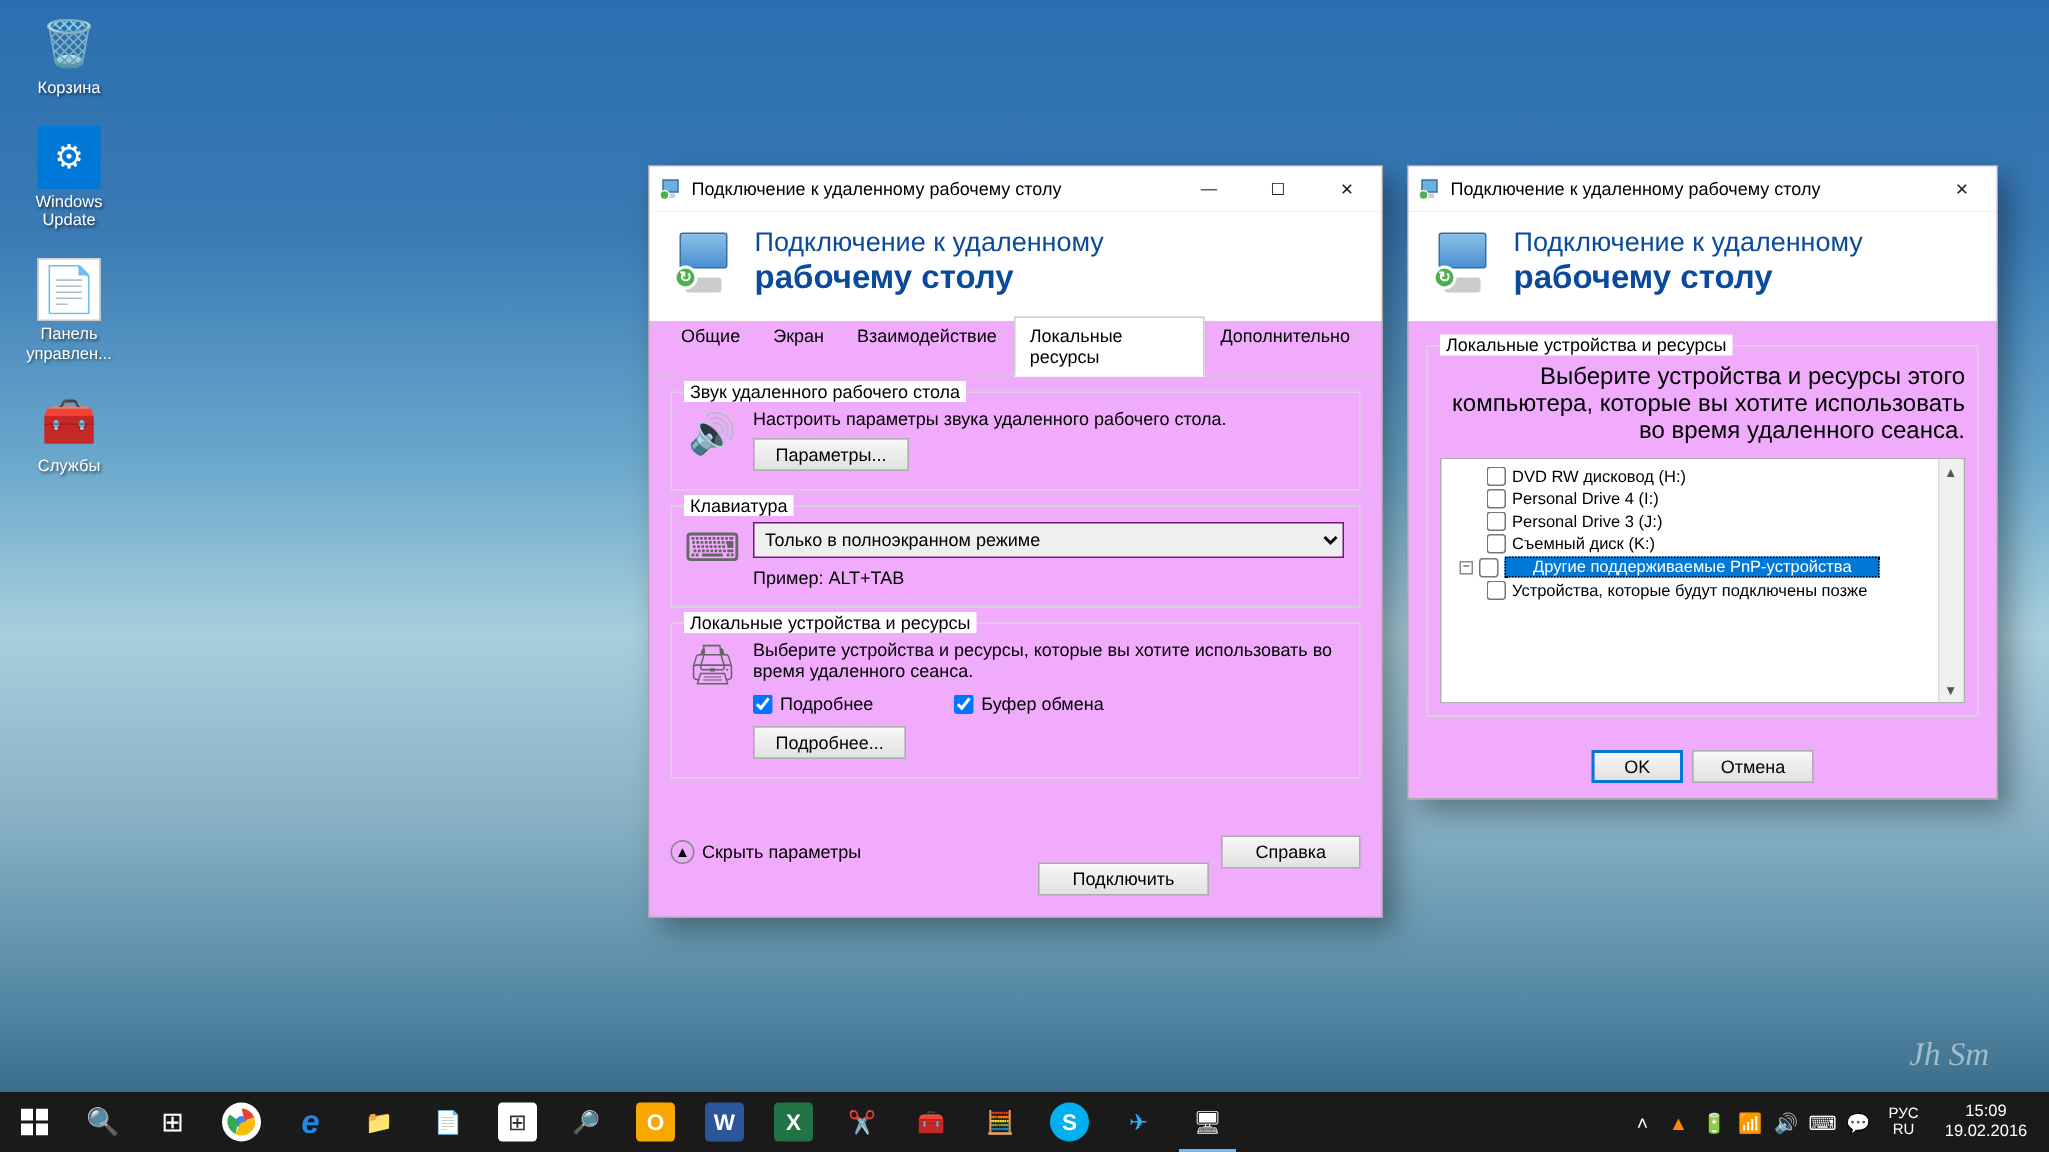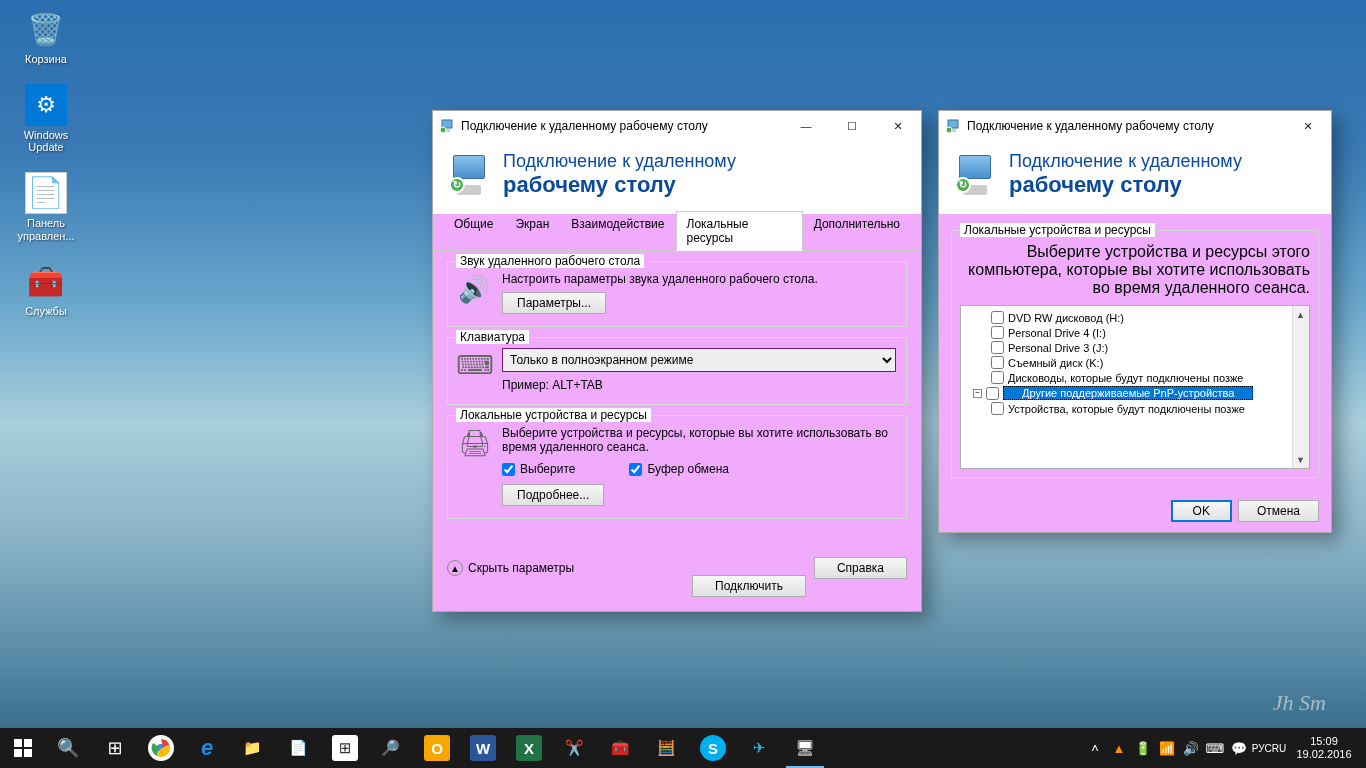--- a/index.html
+++ b/index.html
@@ -59,31 +59,31 @@
 .d2-box legend { position:absolute; top:-8px; left:8px; background:#fff; padding:0 4px; font-size:12px; }
 .d2-tree { border:1px solid #adadad; height: 164px; padding:4px; overflow-y:auto; position:relative; margin-top:8px; background:#fff; }
 .tree-item { display:flex; align-items:flex-end; gap:4px; font-size:11px; padding:1px 0 1px 26px; white-space:nowrap; }
 .tree-item input[type=checkbox] { width:13px; height:13px; }
 .tree-branch { display:flex; align-items:center; gap:4px; font-size:11px; padding:1px 0 1px 8px; }
 .tree-branch .exp { width:9px; height:9px; border:1px solid #888; display:flex; align-items:center; justify-content:center; font-size:8px; line-height:0; }
 .tree-selected { background:#0078d7; color:#fff; padding:0 18px; border:1px dotted #000; }
 .d2-scroll { position:absolute; right:0; top:0; bottom:0; width:17px; background:#f0f0f0; border-left:1px solid #ddd; }
 .d2-scroll .arr { width:15px; height:17px; display:flex; align-items:center; justify-content:center; font-size:9px; color:#555; cursor:pointer; }
 .d2-scroll .track { position:absolute; top:17px; bottom:17px; left:0; right:0; }
-.d2-buttons { display:flex; justify-content:flex-end; gap:6px; padding:10px 12px; }
+.d2-buttons { display:flex; justify-content:center; gap:6px; padding:10px 12px; }
 .d2-buttons .btn.primary { border:2px solid #0078d7; padding:2px 20px; }
 
 
 .taskbar { position:absolute; bottom:0; left:0; right:0; height:40px; background:#1a1a1a; display:flex; align-items:center; }
 .tb-item { width:46px; height:40px; display:flex; align-items:center; justify-content:center; color:#fff; font-size:18px; cursor:pointer; position:relative; }
 .tb-item.active::after { content:""; position:absolute; bottom:0; left:4px; right:4px; height:2px; background:#76b9ed; }
 .tb-spacer { flex:1; }
 .tray { display:flex; align-items:center; gap:2px; padding-right:6px; }
 .tray .ti { width:22px; height:40px; display:flex; align-items:center; justify-content:center; color:#fff; font-size:13px; cursor:pointer; }
-.tray .lang { width:34px; font-size:10px; line-height:1.1; }
+.tray .lang { width:34px; flex-direction:column; font-size:10px; line-height:1.1; }
 .tray .clock { width:72px; flex-direction:column; font-size:11px; line-height:1.2; text-align:center; }
 .tb-ico { width:26px; height:26px; border-radius:3px; display:flex; align-items:center; justify-content:center; font-size:15px; }
 
 .signature { position:absolute; right:40px; bottom:52px; color:rgba(255,255,255,.5); font-family:cursive; font-size:22px; font-style:italic; }
 </style>
 </head>
 <body>
 
 <div class="desktop-icons">
   <div class="desktop-icon">
@@ -163,21 +163,21 @@
 
   <div class="groupbox">
     <legend>Локальные устройства и ресурсы</legend>
     <div class="grouprow">
       <div class="groupicon">🖨</div>
       <div class="groupbody">
         <div class="desc">Выберите устройства и ресурсы, которые вы хотите использовать во время удаленного сеанса.</div>
         <div class="checkbox-row">
           <label>
               <input type="checkbox" checked="" style="">
-              <span>Выберите</span>
+              <span>Подробнее</span>
             </label>
           <label>
               <input type="checkbox" checked="" style="">
               <span>Буфер обмена</span>
             </label>
         </div>
         <button class="btn">Подробнее...</button>
       </div>
     </div>
   </div>
@@ -231,24 +231,20 @@
             <input type="checkbox" style="">
             <span>Personal Drive 4 (I:)</span>
           </div>
         <div class="tree-item">
             <input type="checkbox" style="">
             <span>Personal Drive 3 (J:)</span>
           </div>
         <div class="tree-item">
             <input type="checkbox" style="">
             <span>Съемный диск (K:)</span>
-          </div>
-        <div class="tree-item">
-            <input type="checkbox" style="">
-            <span>Дисководы, которые будут подключены позже</span>
           </div>
         <div class="tree-branch">
             <span class="exp">−</span>
             <input type="checkbox" style="">
             <span class="tree-selected">Другие поддерживаемые PnP-устройства</span>
           </div>
         <div class="tree-item">
             <input type="checkbox" style="">
             <span>Устройства, которые будут подключены позже</span>
           </div>

